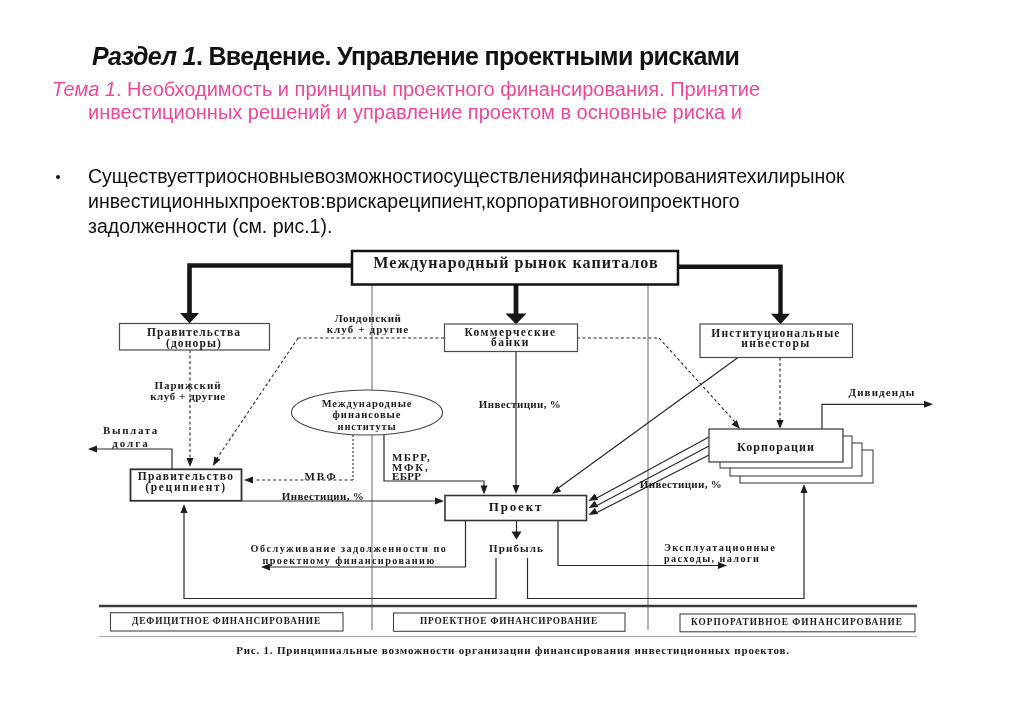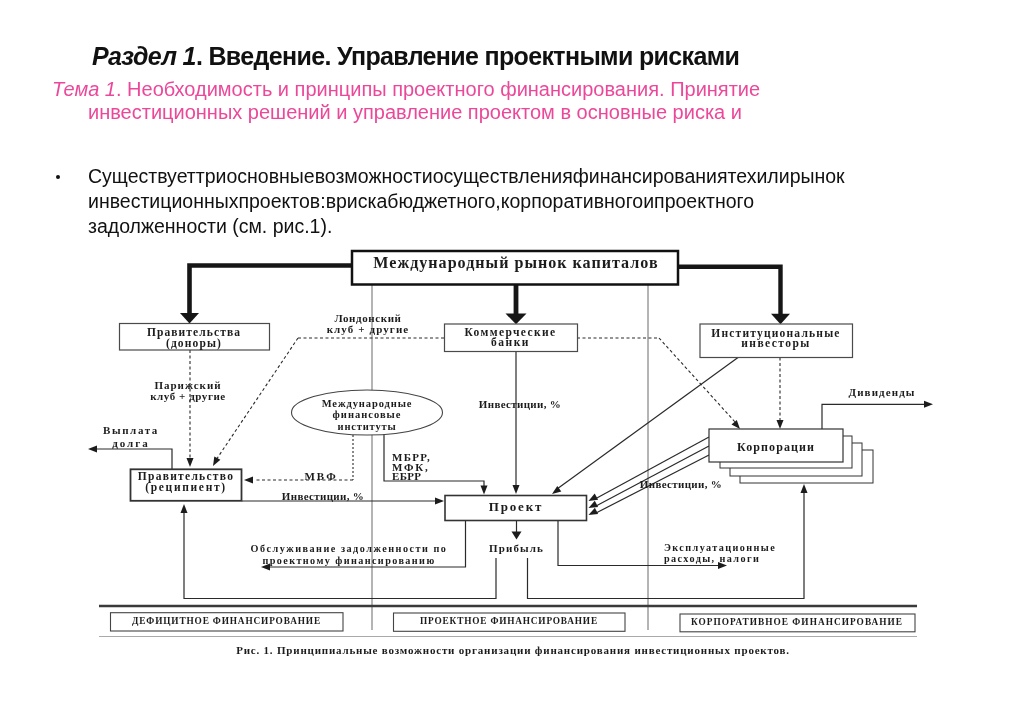--- a/index.html
+++ b/index.html
@@ -34,21 +34,21 @@
       <span>финансирования</span>
       <span>тех</span>
       <span>или</span>
       <span>рынок</span>
     </div>
   <div class="jline">
       <span>инвестиционных</span>
       <span>проектов:</span>
       <span>в</span>
       <span>риска</span>
-      <span>бюджетного,</span>
+      <span>реципиент,</span>
       <span>корпоративного</span>
       <span>и</span>
       <span>проектного</span>
     </div>
   <div>задолженности (см. рис.1).</div>
 </div>
 <svg class="abs" style="left:0;top:0" width="1023" height="708" viewBox="0 0 1023 708">
 <defs></defs>
 <g id="diagram">
 <line x1="372" y1="283" x2="372" y2="630" stroke="#6a6a6a" stroke-width="1"></line>

